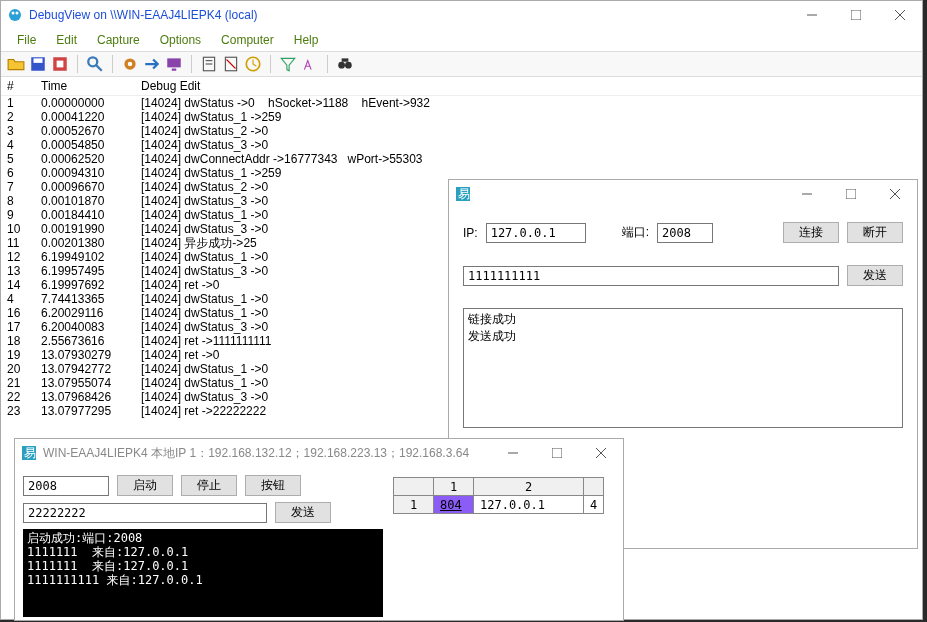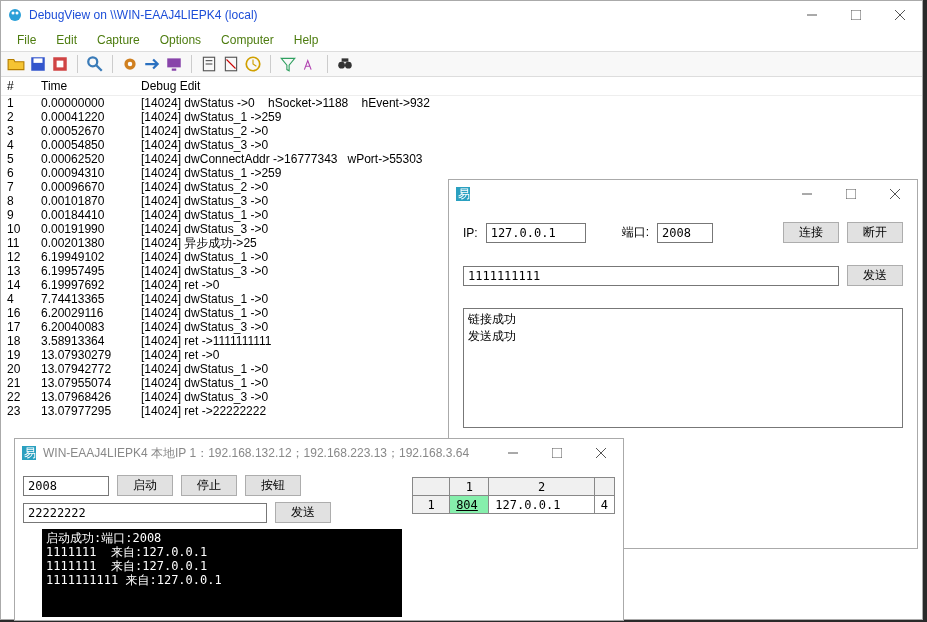--- a/index.html
+++ b/index.html
@@ -34,25 +34,25 @@
   .lbl { white-space: nowrap; }
   input.txt { border: 1px solid #777; height: 20px; padding: 0 4px; background: #fff; font-family: monospace; }
   button.btn { height: 21px; min-width: 56px; background: #e1e1e1; border: 1px solid #adadad; padding: 0 10px; }
   textarea.box { border: 1px solid #777; width: 100%; height: 120px; padding: 2px 4px; font-family: Liberation Mono, monospace; resize: none; }
 
   
   #srv { top: 438px; left: 14px; width: 610px; height: 183px; }
   #srv .titlebar { color: #888; }
   #srv .body { padding: 8px 8px; display: flex; gap: 10px; align-items: flex-start; }
   #srv .left { display: flex; flex-direction: column; gap: 6px; }
-  .console { width: 360px; height: 88px; background: #000; color: #fff; font-family: "SimSun",monospace; font-size: 12px; padding: 2px 4px; white-space: pre; line-height: 14px; overflow: hidden; margin-left: 19px; }
+  .console { width: 360px; height: 88px; background: #000; color: #fff; font-family: "SimSun",monospace; font-size: 12px; padding: 2px 4px; white-space: pre; line-height: 14px; overflow: hidden; }
   table.grid { border-collapse: collapse; margin-top: 2px; }
   table.grid td, table.grid th { border: 1px solid #888; padding: 0 6px; height: 18px; font-family: monospace; text-align: left; background: #fff; }
   table.grid th { background: #f0f0f0; text-align: center; font-weight: normal; }
-  table.grid .sel { background: #86efac; text-decoration: underline; }
+  table.grid .sel { background: #8b5cf6; text-decoration: underline; }
 </style>
 </head>
 <body>
 
 <div id="dbg" class="window">
   <div class="titlebar">
     <span class="icon">
       <svg viewBox="0 0 16 16">
           <circle cx="8" cy="8" r="6" fill="#2aa0d8"></circle>
           <circle cx="6" cy="6" r="1.5" fill="#fff"></circle>
@@ -186,21 +186,21 @@
         <div class="log-row"><span class="col-n">8</span><span class="col-t">0.00101870</span><span class="col-d">[14024] dwStatus_3 -&gt;0</span></div>
         <div class="log-row"><span class="col-n">9</span><span class="col-t">0.00184410</span><span class="col-d">[14024] dwStatus_1 -&gt;0</span></div>
         <div class="log-row"><span class="col-n">10</span><span class="col-t">0.00191990</span><span class="col-d">[14024] dwStatus_3 -&gt;0</span></div>
         <div class="log-row"><span class="col-n">11</span><span class="col-t">0.00201380</span><span class="col-d">[14024] 异步成功-&gt;25</span></div>
         <div class="log-row"><span class="col-n">12</span><span class="col-t">6.19949102</span><span class="col-d">[14024] dwStatus_1 -&gt;0</span></div>
         <div class="log-row"><span class="col-n">13</span><span class="col-t">6.19957495</span><span class="col-d">[14024] dwStatus_3 -&gt;0</span></div>
         <div class="log-row"><span class="col-n">14</span><span class="col-t">6.19997692</span><span class="col-d">[14024] ret -&gt;0</span></div>
         <div class="log-row"><span class="col-n">4</span><span class="col-t">7.74413365</span><span class="col-d">[14024] dwStatus_1 -&gt;0</span></div>
         <div class="log-row"><span class="col-n">16</span><span class="col-t">6.20029116</span><span class="col-d">[14024] dwStatus_1 -&gt;0</span></div>
         <div class="log-row"><span class="col-n">17</span><span class="col-t">6.20040083</span><span class="col-d">[14024] dwStatus_3 -&gt;0</span></div>
-        <div class="log-row"><span class="col-n">18</span><span class="col-t">3.58913364</span><span class="col-d">[14024] ret -&gt;1111111111</span></div>
+        <div class="log-row"><span class="col-n">18</span><span class="col-t">2.55673616</span><span class="col-d">[14024] ret -&gt;1111111111</span></div>
         <div class="log-row"><span class="col-n">19</span><span class="col-t">13.07930279</span><span class="col-d">[14024] ret -&gt;0</span></div>
         <div class="log-row"><span class="col-n">20</span><span class="col-t">13.07942772</span><span class="col-d">[14024] dwStatus_1 -&gt;0</span></div>
         <div class="log-row"><span class="col-n">21</span><span class="col-t">13.07955074</span><span class="col-d">[14024] dwStatus_1 -&gt;0</span></div>
         <div class="log-row"><span class="col-n">22</span><span class="col-t">13.07968426</span><span class="col-d">[14024] dwStatus_3 -&gt;0</span></div>
         <div class="log-row"><span class="col-n">23</span><span class="col-t">13.07977295</span><span class="col-d">[14024] ret -&gt;22222222</span></div>
       </div>
   </div>
 </div>
 
 <div id="cli" class="window">

